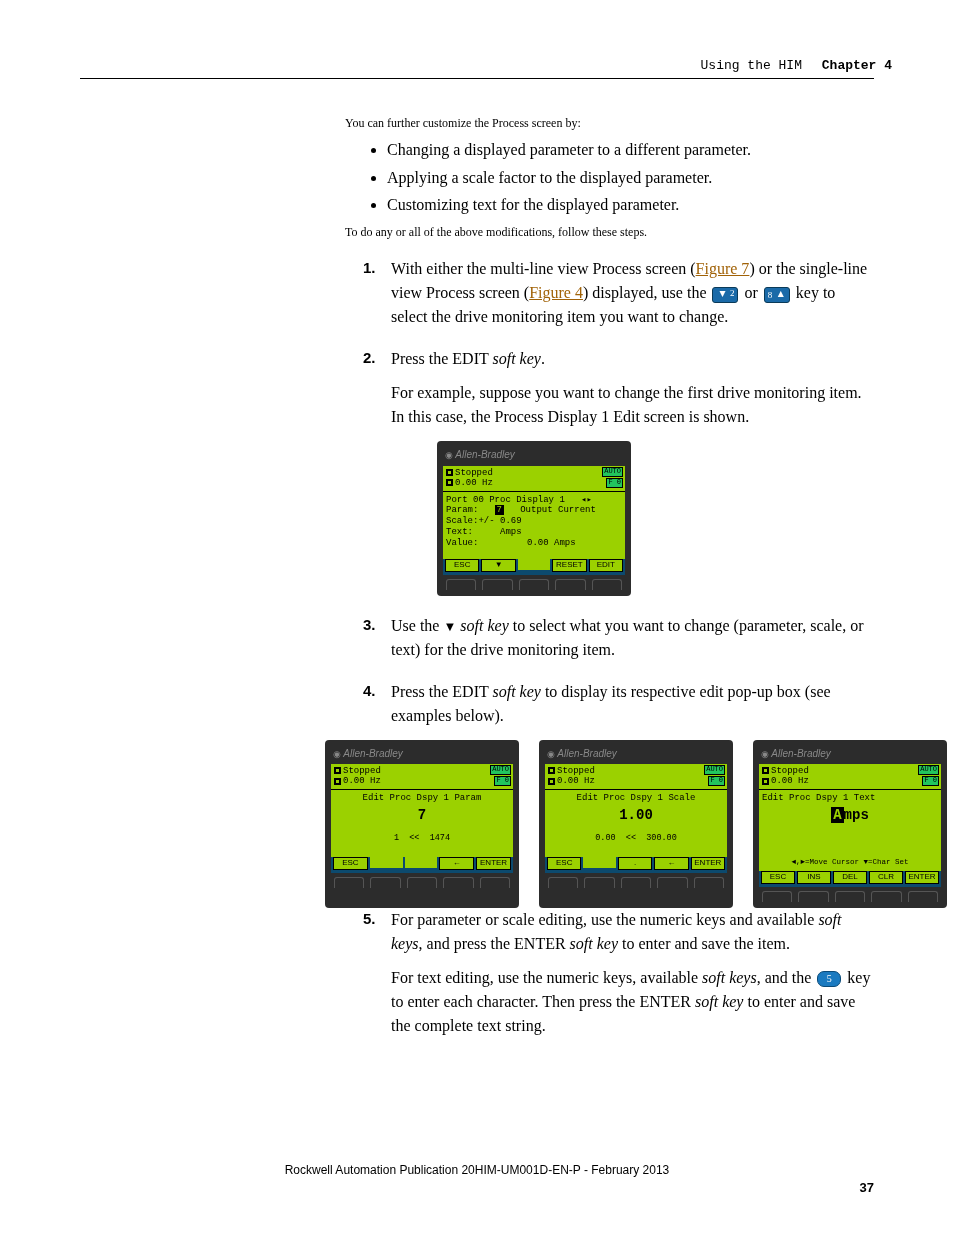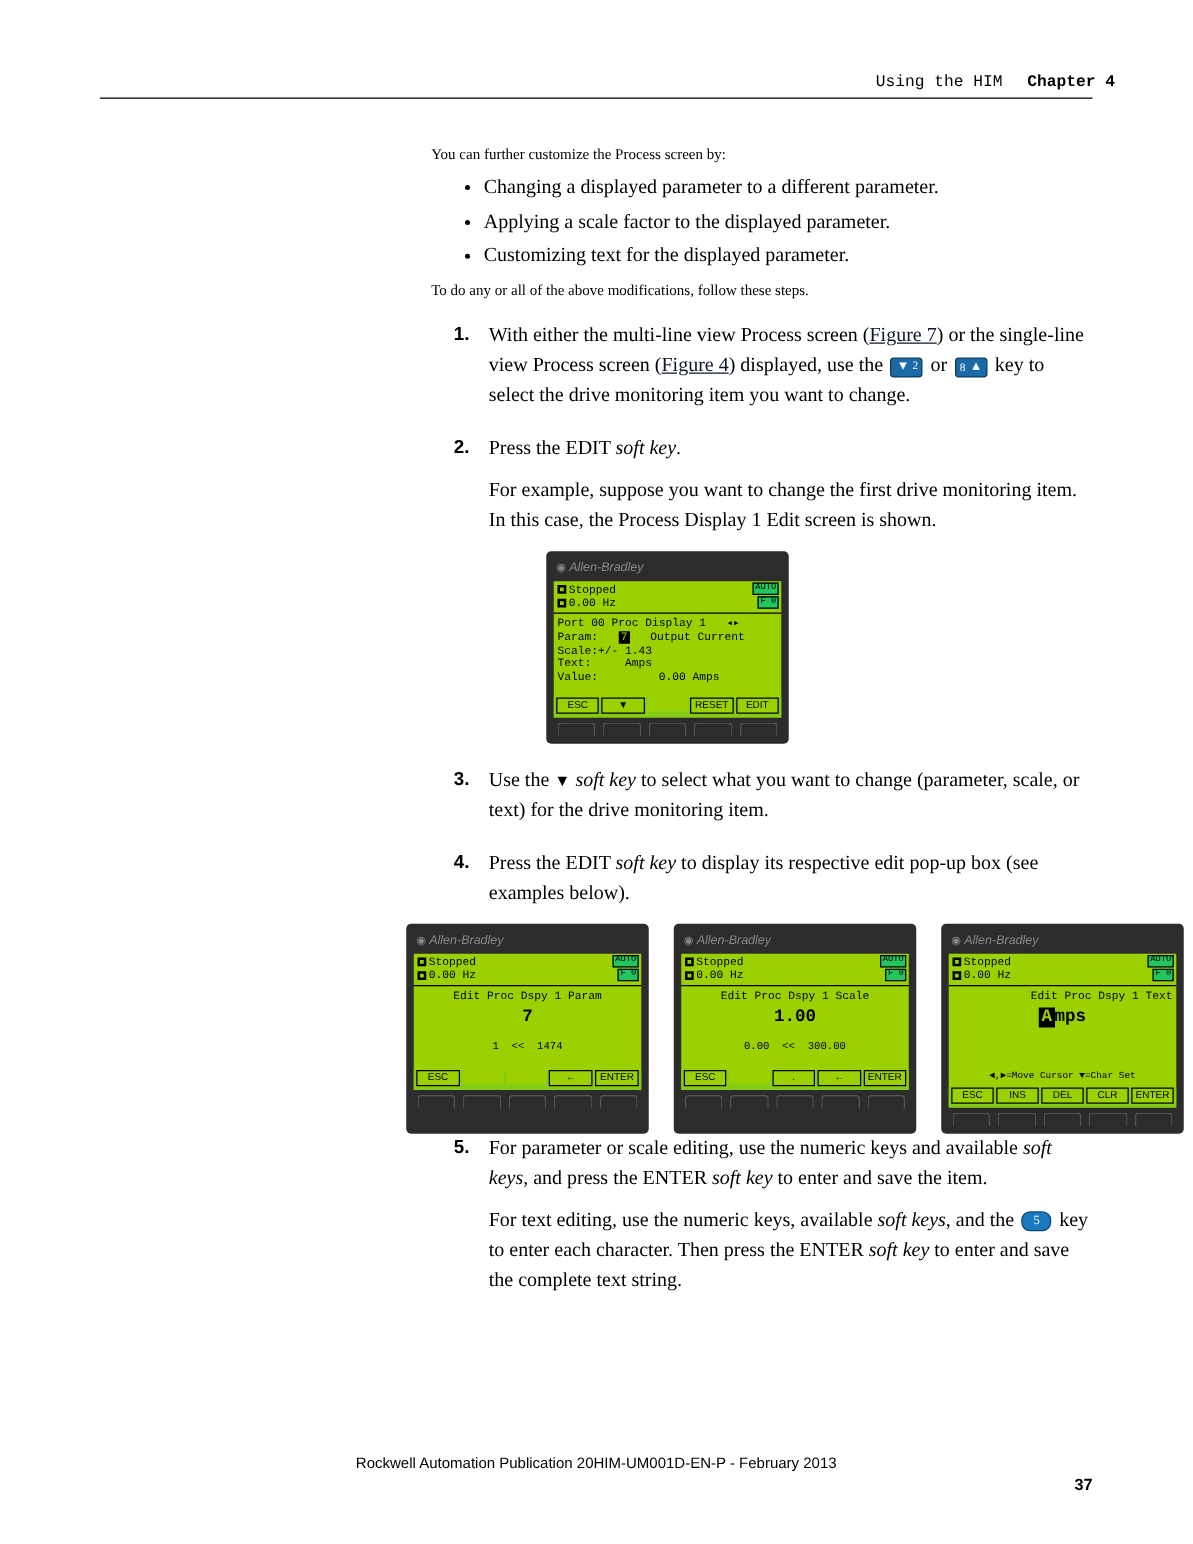--- a/index.html
+++ b/index.html
@@ -58,21 +58,21 @@
     counter-increment: step;
     content: counter(step) ".";
     position: absolute;
     left: 18px;
     top: 0;
     font-weight: bold;
     font-family: Arial, Helvetica, sans-serif;
     font-size: 15px;
   }
   .softkey { font-style: italic; }
-  a.figlink { color: #0f172a; text-decoration: underline; }
+  a.figlink { color: #a16207; text-decoration: underline; }
   .navkey {
     display: inline-block;
     width: 24px; height: 14px;
     background: #1a6aa8;
     border-radius: 3px;
     vertical-align: middle;
     position: relative;
     border: 1px solid #0a3a58;
     margin: 0 2px;
   }
@@ -204,21 +204,21 @@
   }
   .lcd-hint {
     font-size: 7.5px;
     text-align: center;
     padding-bottom: 3px;
   }
   .soft-row {
     display: flex;
     gap: 2px;
     padding: 0 2px 3px 2px;
-    background: #84cc16;
+    background: #0c4a6e;
   }
   .soft-row .sk {
     flex: 1;
     border: 1px solid #000;
     font-size: 8px;
     text-align: center;
     line-height: 1.2;
     height: 11px;
     font-family: Arial, sans-serif;
     background: #9bd100;
@@ -304,21 +304,21 @@
         <div class="lcd">
           <div class="lcd-top">
             <span class="status-box" style="top:1px">AUTO</span>
             <span class="status-box" style="top:12px">F 0</span>
             <span class="frame-icon"></span><span>Stopped</span><br>
             <span class="frame-icon"></span><span>0.00 Hz</span>
           </div>
           <div class="lcd-divider"></div>
           <div class="lcd-mid"><span>Port 00 Proc Display 1   </span>◂▸
 <span>Param:   </span><span class="inv">7</span><span>   Output Current</span>
-<span>Scale:+/- 1.43</span>
+<span>Scale:+/- 0.69</span>
 <span>Text:     Amps</span>
 <span>Value:         0.00 Amps</span></div>
           <div class="soft-row">
             <div class="sk">ESC</div>
             <div class="sk">▼</div>
             <div class="sk blank"></div>
             <div class="sk">RESET</div>
             <div class="sk">EDIT</div>
           </div>
         </div>
@@ -401,21 +401,21 @@
         <div class="him">
           <div class="him-brand">Allen-Bradley</div>
           <div class="lcd">
             <div class="lcd-top">
               <span class="status-box" style="top:1px">AUTO</span>
               <span class="status-box" style="top:12px">F 0</span>
               <span class="frame-icon"></span><span>Stopped</span><br>
               <span class="frame-icon"></span><span>0.00 Hz</span>
             </div>
             <div class="lcd-divider"></div>
-            <div class="lcd-mid"><span style="display:block;text-align:right">Edit Proc Dspy 1 Text</span><span class="big"><span class="inv">A</span><span>mps</span></span></div>
+            <div class="lcd-mid"><span style="display:block;text-align:left">Edit Proc Dspy 1 Text</span><span class="big"><span class="inv">A</span><span>mps</span></span></div>
             <div class="lcd-hint">◄,►=Move Cursor ▼=Char Set</div>
             <div class="soft-row">
               <div class="sk">ESC</div>
               <div class="sk">INS</div>
               <div class="sk">DEL</div>
               <div class="sk">CLR</div>
               <div class="sk">ENTER</div>
             </div>
           </div>
           <div class="key-row">

